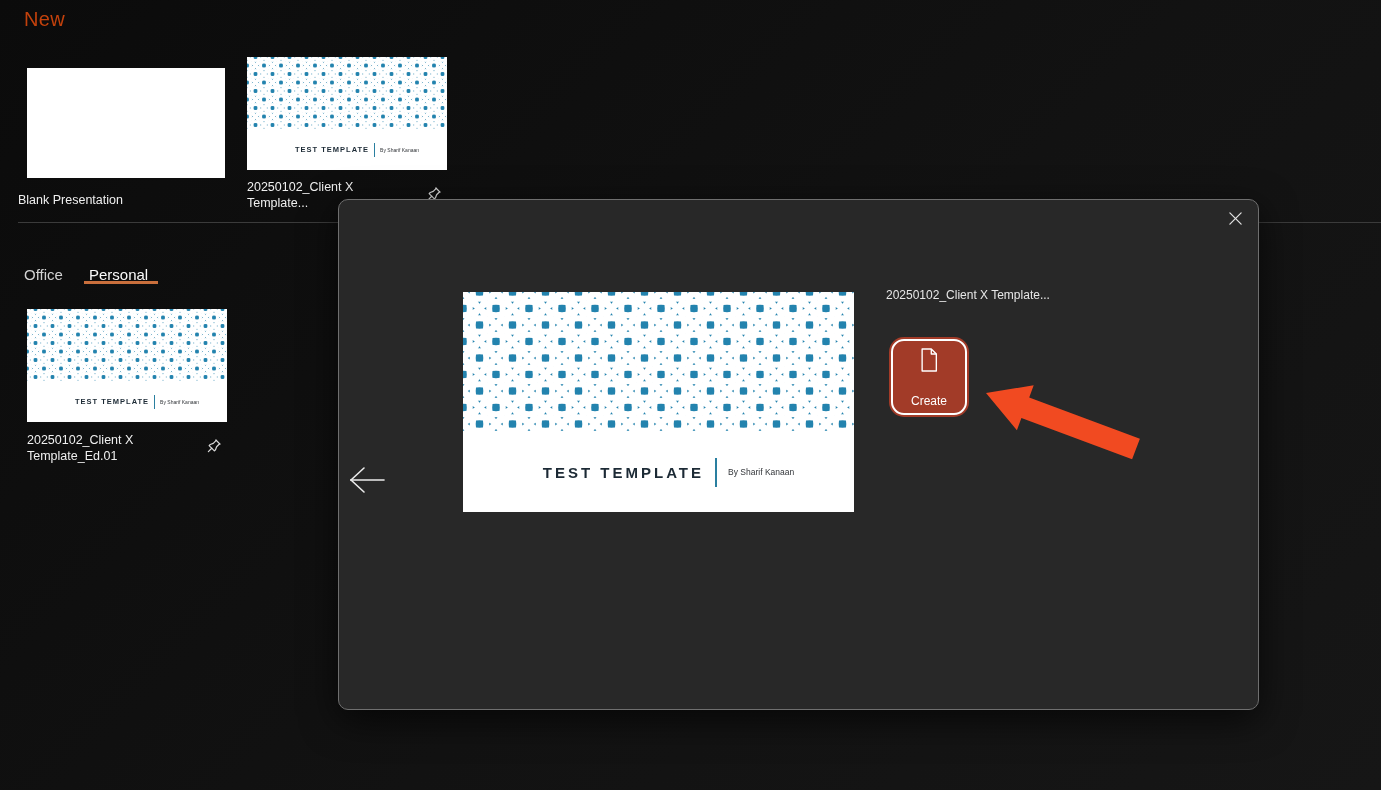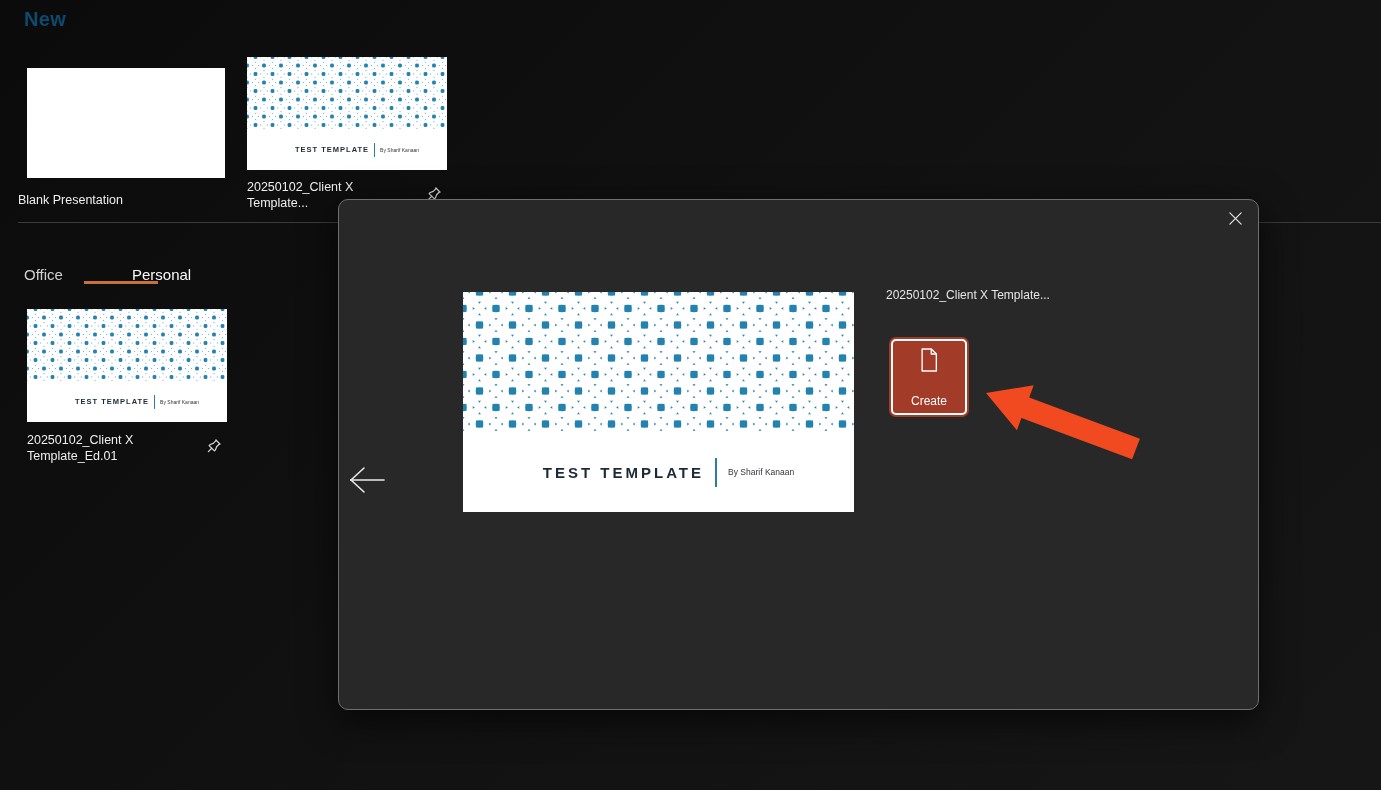--- a/index.html
+++ b/index.html
@@ -5,41 +5,41 @@
   * { margin:0; padding:0; box-sizing:border-box; }
   html,body { width:1381px; height:790px; overflow:hidden; }
   body {
     font-family:"Liberation Sans", sans-serif;
     background:linear-gradient(135deg,#0b0b0b 0%, #121212 55%, #161616 100%);
     position:relative; color:#eaeaea;
   }
   .abs { position:absolute; }
 
   
-  .page-heading { left:24px; top:8px; font-size:20px; font-weight:700; color:#0c4a6e; letter-spacing:.3px; }
+  .page-heading { left:24px; top:8px; font-size:20px; font-weight:400; color:#c2410c; letter-spacing:.3px; }
 
   .thumb-card { background:#ffffff; overflow:hidden; cursor:pointer; }
   .blank-card { left:27px; top:68px; width:198px; height:110px; }
   .top-template-card { left:247px; top:57px; width:200px; height:113px; }
   .personal-template-card { left:27px; top:309px; width:200px; height:113px; }
 
   .card-label { text-align:left; font-size:12.5px; font-weight:400; color:#efefef; line-height:16px; }
   .blank-label { left:18px; top:192px; width:198px; }
   .top-template-label { left:247px; top:179px; width:200px; }
   .personal-template-label { left:27px; top:432px; width:200px; }
 
   .pin-btn { width:18px; height:18px; background:none; border:none; cursor:pointer; padding:0; }
   .pin-top { left:425px; top:185px; }
   .pin-personal { left:205px; top:437px; }
 
   .section-divider { left:18px; top:222px; width:1363px; height:1px; background:#3b3b3b; }
 
   .tab { top:266px; font-size:15px; background:none; border:none; cursor:pointer; }
   .tab-office { left:24px; color:#d2d2d2; }
-  .tab-personal { left:89px; color:#fbfbfb;margin-left:43px; }
+  .tab-personal { left:89px; color:#fbfbfb; }
   .tab-underline { left:84px; top:281px; width:74px; height:2.5px; background:#C96F3C; }
 
   
   .slide-art { display:flex; flex-direction:column; width:100%; height:100%; background:#fff; }
   .slide-pattern { flex:0 0 auto; line-height:0; }
   .slide-titlezone { flex:1; display:flex; align-items:center; justify-content:center; }
   .slide-titlerow { display:flex; align-items:center; transform:translateX(10px); }
   .st-sm .slide-titlerow { gap:5px; }
   .st-lg .slide-titlerow { gap:11px; }
   .slide-title { font-weight:700; color:#1c2a35; white-space:nowrap; }
@@ -59,21 +59,21 @@
     box-shadow:0 10px 36px rgba(0,0,0,.65);
   }
   .dialog-close { right:10px; top:5px; width:26px; height:26px; background:none; border:none;
     cursor:pointer; display:flex; align-items:center; justify-content:center; }
   .dialog-back { left:6px; top:260px; width:44px; height:40px; background:none; border:none;
     cursor:pointer; display:flex; align-items:center; justify-content:center; }
   .dialog-preview { left:124px; top:92px; width:391px; height:220px; overflow:hidden; }
   .dialog-title { left:547px; top:88px; font-size:12px; font-weight:400; color:#e7e7e7; white-space:nowrap; }
   .create-btn {
     left:552px; top:139px; width:76px; height:76px;
-    background:#A23B28; border:2px solid #ffffff; border-radius:5px;
+    background:#A23B28; border:2px solid #ffffff; border-radius:13px;
     box-shadow:0 0 0 2px #A23B28; cursor:pointer;
     display:flex; flex-direction:column; align-items:center; justify-content:center; gap:21px;
   }
   .create-label { color:#ffffff; font-size:12px; }
 
   .annotation-arrow { left:975px; top:380px; width:175px; height:90px; pointer-events:none; }
 </style>
 </head>
 <body>
 

